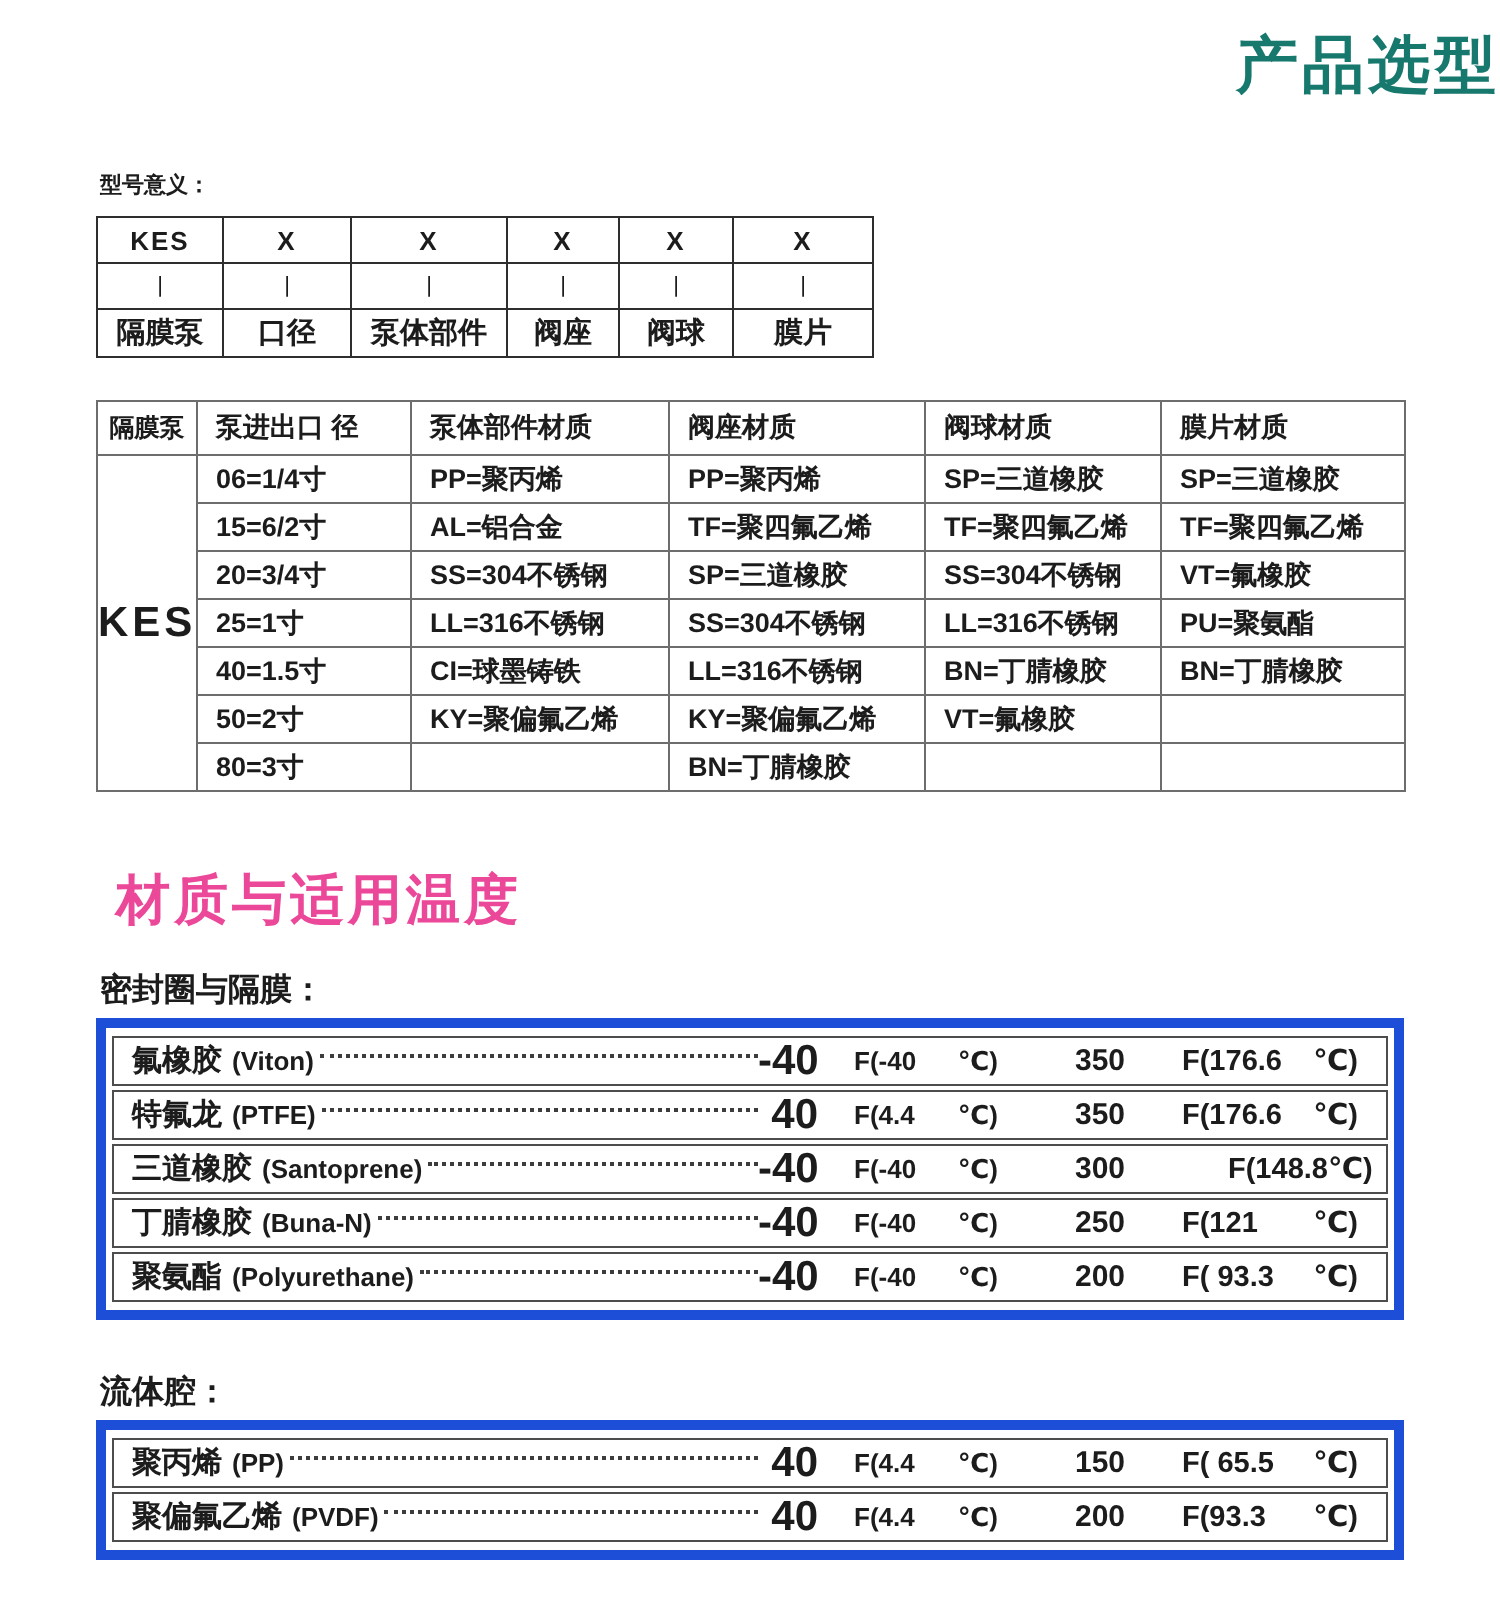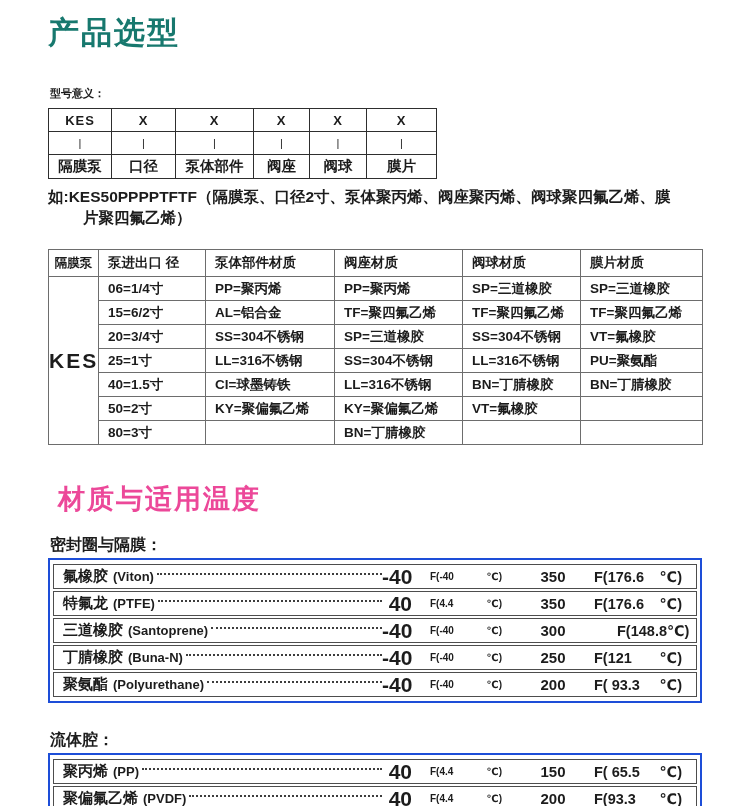--- a/index.html
+++ b/index.html
@@ -4,21 +4,21 @@
 <style>
   html,body{margin:0;padding:0;background:#ffffff;}
   body{
     width:750px;height:806px;overflow:hidden;
     font-family:"Liberation Sans","DejaVu Sans",sans-serif;
     color:#1c1c1c;
   }
   .page{position:relative;width:750px;height:806px;box-sizing:border-box;padding:14px 0 0 48px;}
 
   
-  .h-main{font-size:31px;font-weight:700;color:#17786e;letter-spacing:2px;margin:0;line-height:38px;}
+  .h-main{font-size:31px;font-weight:700;color:#17786e;letter-spacing:2px;margin:0;line-height:38px;text-align:right;}
   .h-sub{font-size:27px;font-weight:700;color:#ec4899;letter-spacing:2px;margin:38px 0 0 10px;line-height:32px;}
   .lbl{font-size:11px;font-weight:700;margin:31px 0 0 2px;line-height:20px;}
   .lbl-sm{font-size:16px;font-weight:700;margin:20px 0 0 2px;line-height:19px;}
 
   
   table{border-collapse:collapse;table-layout:fixed;}
   .model-table{width:388px;margin-top:5px;}
   .model-table td{border:1px solid #2e2e2e;text-align:center;height:22px;font-size:13px;font-weight:600;letter-spacing:1px;padding:0;}
   .model-table tr.bar td{font-size:11px;font-weight:400;letter-spacing:0;}
   .model-table tr.cn td{font-size:14.5px;font-weight:700;letter-spacing:0;height:23px;}
@@ -28,27 +28,27 @@
   .example .l2{padding-left:35px;}
 
   
   .sel-table{width:654px;margin-top:21px;}
   .sel-table td{border:1px solid #6d6d6d;height:23px;font-size:13.5px;font-weight:600;padding:0 0 0 9px;overflow:hidden;white-space:nowrap;}
   .sel-table tr.hdr td{height:26px;font-weight:700;}
   .sel-table td.first-h{text-align:center;padding:0;font-size:12.5px;}
   .sel-table td.kes{text-align:center;padding:0;font-size:21px;font-weight:600;letter-spacing:2px;}
 
   
-  .temp-table{width:654px;border:2px solid #1d4ed8;padding:2px 3px;box-sizing:border-box;margin-top:4px;}
+  .temp-table{width:654px;border:5px solid #1d4ed8;padding:2px 3px;box-sizing:border-box;margin-top:4px;}
   .temp-row{display:flex;align-items:center;border:1px solid #4d4d4d;height:25px;margin:2px 0;padding:0 14px 0 9px;box-sizing:border-box;}
   .t-cn{font-size:15px;font-weight:700;white-space:nowrap;}
   .t-en{font-size:13px;font-weight:600;margin-left:5px;white-space:nowrap;}
   .t-leader{flex:1;border-bottom:2px dotted #3d3d3d;height:1px;margin:0 0 6px 3px;}
   .t-low{width:30px;text-align:right;font-size:21px;font-weight:600;white-space:pre;}
-  .t-lowc{width:72px;margin-left:18px;display:flex;justify-content:space-between;font-size:10px;font-weight:600;white-space:pre;}
+  .t-lowc{width:72px;margin-left:18px;display:flex;justify-content:space-between;font-size:13px;font-weight:600;white-space:pre;}
   .t-high{width:42px;margin-left:30px;text-align:center;font-size:15px;font-weight:600;}
   .t-highc{width:88px;margin-left:20px;display:flex;justify-content:space-between;font-size:14.5px;font-weight:600;white-space:pre;}
 </style>
 </head>
 <body>
 
 <div class="page">
 
   <h1 class="h-main">产品选型</h1>
 
@@ -84,24 +84,20 @@
         <td>隔膜泵</td>
         <td>口径</td>
         <td>泵体部件</td>
         <td>阀座</td>
         <td>阀球</td>
         <td>膜片</td>
       </tr>
     </tbody>
   </table>
 
-  <div class="example">
-    <div class="l1">如:KES50PPPPTFTF（隔膜泵、口径2寸、泵体聚丙烯、阀座聚丙烯、阀球聚四氟乙烯、膜</div>
-    <div class="l2">片聚四氟乙烯）</div>
-  </div>
 
   <table class="sel-table">
     <colgroup>
       <col style="width:50px">
         <col style="width:107px">
         <col style="width:129px">
       <col style="width:128px">
         <col style="width:118px">
         <col style="width:122px">
     </colgroup>

